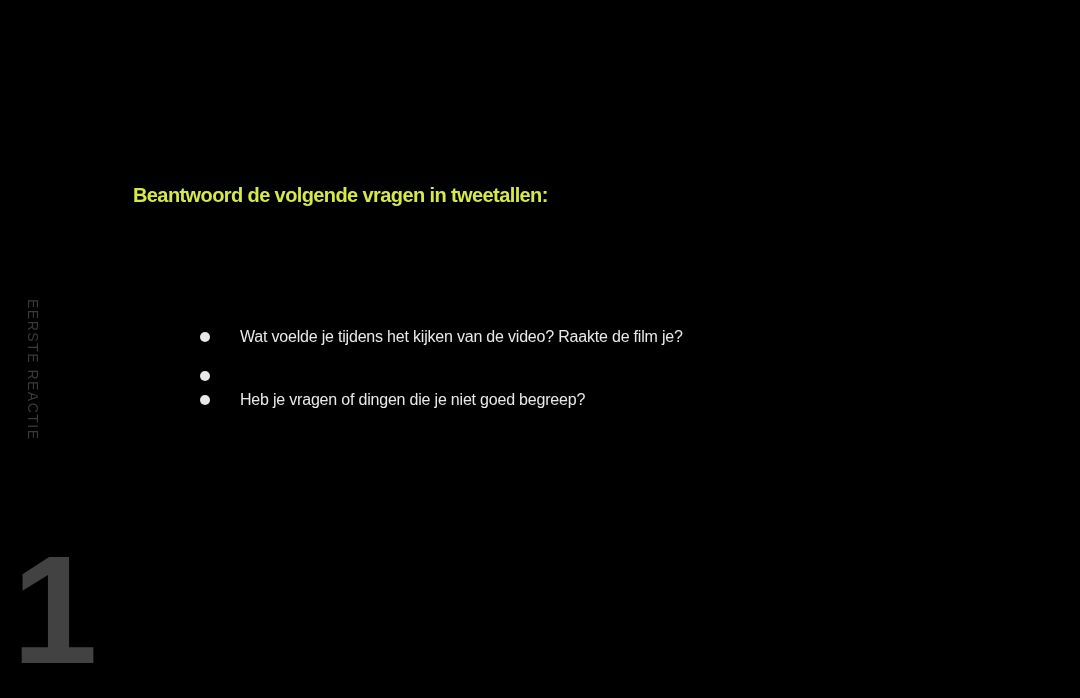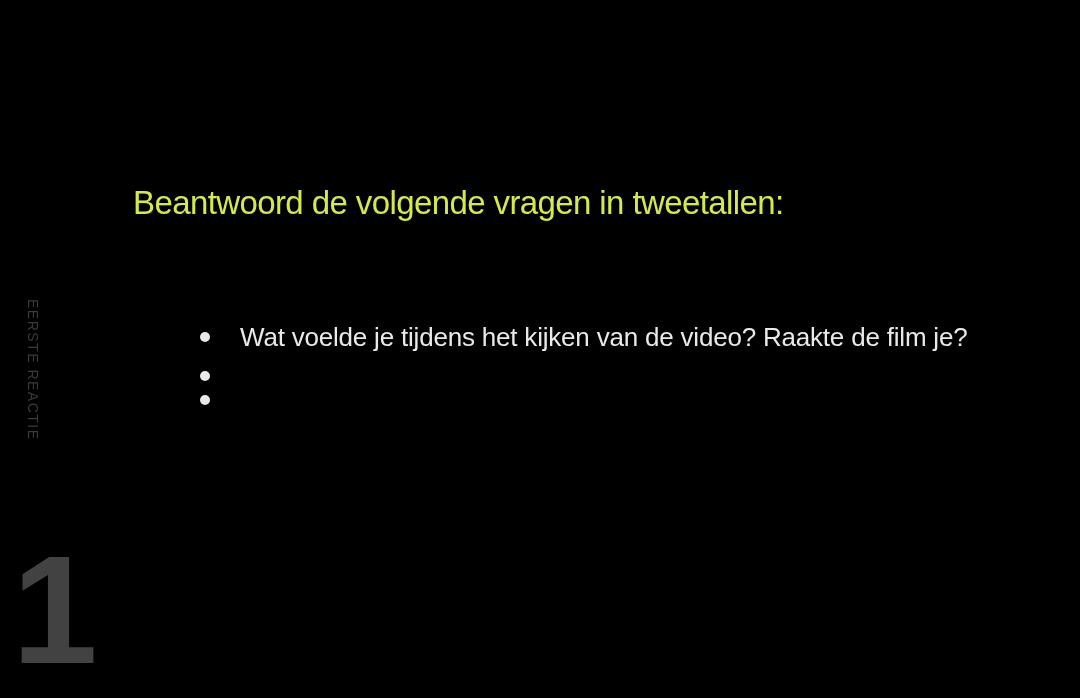--- a/index.html
+++ b/index.html
@@ -13,22 +13,22 @@
     height: 698px;
     background: var(--background, #000000);
     overflow: hidden;
     font-family: "Liberation Sans", sans-serif;
   }
   .heading {
     position: absolute;
     left: 133px;
     top: 184px;
     margin: 0;
-    font-size: 33px;
-    font-weight: 400;
+    font-size: 20px;
+    font-weight: 700;
     letter-spacing: -0.6px;
     color: var(--accent, #d7e84b);
     white-space: nowrap;
     text-align: right;
   }
   .side-label {
     position: absolute;
     left: 25px;
     top: 299px;
     writing-mode: vertical-rl;
@@ -39,21 +39,21 @@
     white-space: nowrap;
   }
   .bullets {
     position: absolute;
     left: 200px;
     top: 318px;
     margin: 0;
     padding: 0;
     list-style: none;
     width: 760px;
-    font-size: 26px;
+    font-size: 16px;
     font-weight: 400;
     letter-spacing: -0.2px;
     color: var(--body_text, #e9e9e9);
     text-align: center;
   }
   .bullet-item {
     display: flex;
     align-items: flex-start;
   }
   .bullet-dot {
@@ -97,19 +97,22 @@
         <span class="bullet-line">Wat voelde je tijdens het kijken van de video? Raakte de film je?</span>
       </span>
     </li>
 
     <li class="bullet-item">
       <span class="bullet-dot"></span>
     </li>
 
     <li class="bullet-item">
       <span class="bullet-dot"></span>
+      <span class="bullet-text">
+        <span class="bullet-line">Heb je vragen of dingen die je niet goed begreep?</span>
+      </span>
     </li>
 
   </ul>
 
   <div class="slide-number">1</div>
 
 </div>
 
 </body></html>

